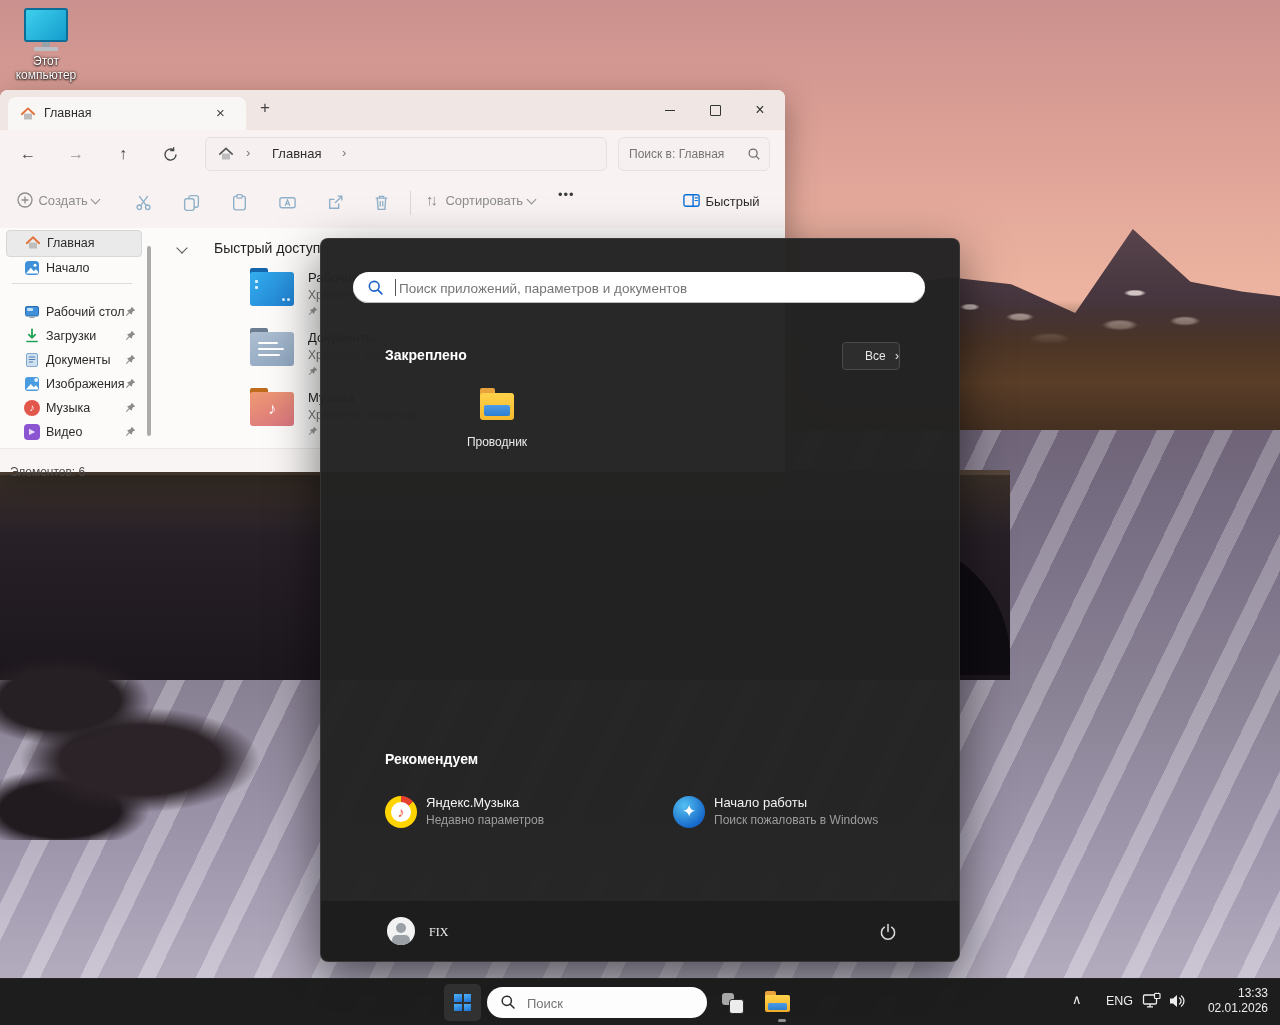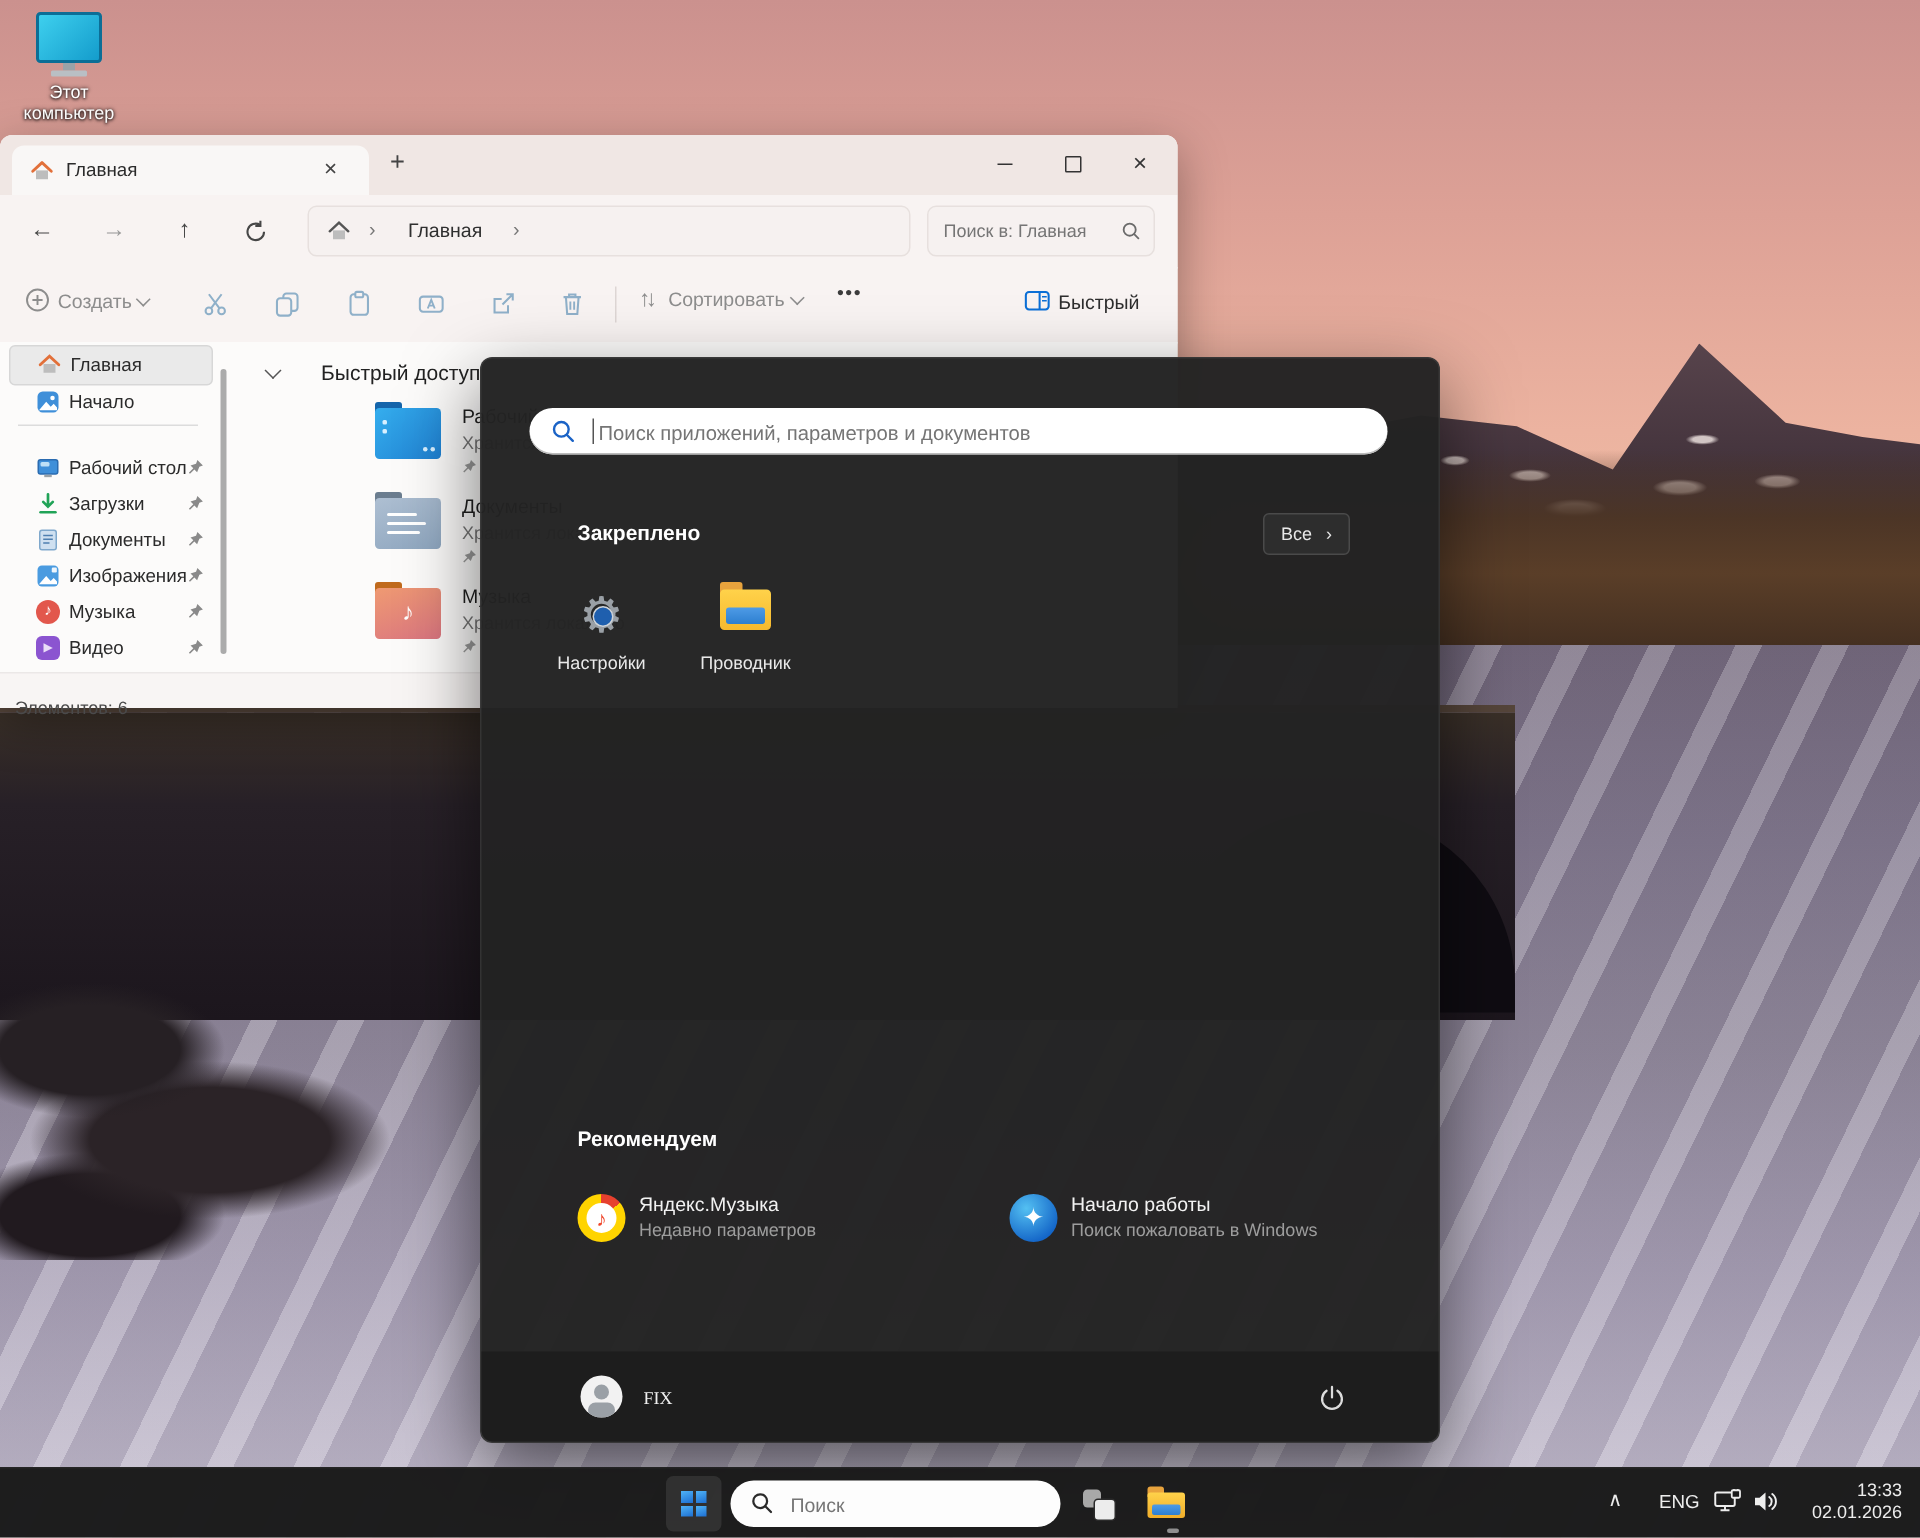--- a/index.html
+++ b/index.html
@@ -96,21 +96,21 @@
   #menu{left:320px;top:238px;width:638px;height:722px;border-radius:8px;
     background:rgba(35,35,35,.975);border:1px solid rgba(255,255,255,.08);
     box-shadow:0 18px 50px rgba(0,0,0,.55);}
   #msearch{left:32px;top:33px;width:572px;height:31px;background:#fff;border-radius:16px;
     box-shadow:inset 0 -1px 0 #bbb;}
   #msearch input{position:absolute;left:44px;top:4px;width:510px;height:22px;border:0;outline:none;
     background:transparent;font-family:"Liberation Sans",sans-serif;font-size:13.5px;color:#444;}
   #msearch .caret{position:absolute;left:42px;top:7px;width:1px;height:17px;background:#555;}
   .mhead{font-size:14px;font-weight:bold;color:#fff;}
   #allbtn{left:521px;top:103px;width:56px;height:26px;background:#2d2d2d;border:1px solid #4a4a4a;
-    border-radius:4px;color:#e8e8e8;font-size:12px;text-align:center;line-height:26px;cursor:pointer;}
+    border-radius:4px;color:#e8e8e8;font-size:12px;text-align:right;line-height:26px;cursor:pointer;}
   .papp{top:148px;width:96px;height:82px;text-align:center;cursor:pointer;}
   .papp .pic{margin:6px auto 0;width:34px;height:34px;position:relative;}
   .papp .plb{margin-top:8px;font-size:12px;color:#e9e9e9;}
   .gear{font-size:33px;color:#9aa0a6;line-height:34px;}
   .gearhub{position:absolute;left:11px;top:11px;width:12px;height:12px;border-radius:50%;
     background:#1f5fae;border:1px solid #cfd4d9;}
   .bigfolder{position:relative;width:34px;height:28px;margin-top:4px;}
   .bigfolder .t{position:absolute;left:0;top:-5px;width:15px;height:9px;background:#e8a33d;border-radius:2px 2px 0 0;}
   .bigfolder .b{position:absolute;left:0;top:0;width:34px;height:27px;border-radius:3px;
     background:linear-gradient(180deg,#ffd24a,#f6b92e);}
@@ -413,26 +413,20 @@
     <span class="caret"></span>
     <input placeholder="Поиск приложений, параметров и документов" style="">
   </div>
 
   <div class="abs mhead" style="left:64px;top:108px">Закреплено</div>
   <div class="abs" id="allbtn">
     <span>Все</span>
     <span style="margin-left:6px">›</span>
   </div>
 
-  <div class="abs papp" style="left:32px">
-    <div class="pic">
-      <span class="gear">⚙</span><span class="gearhub"></span>
-    </div>
-    <div class="plb">Настройки</div>
-  </div>
   <div class="abs papp" style="left:128px">
     <div class="pic">
       <div class="bigfolder">
           <div class="t"></div>
           <div class="b"></div>
           <div class="f"></div>
         </div>
     </div>
     <div class="plb">Проводник</div>
   </div>

